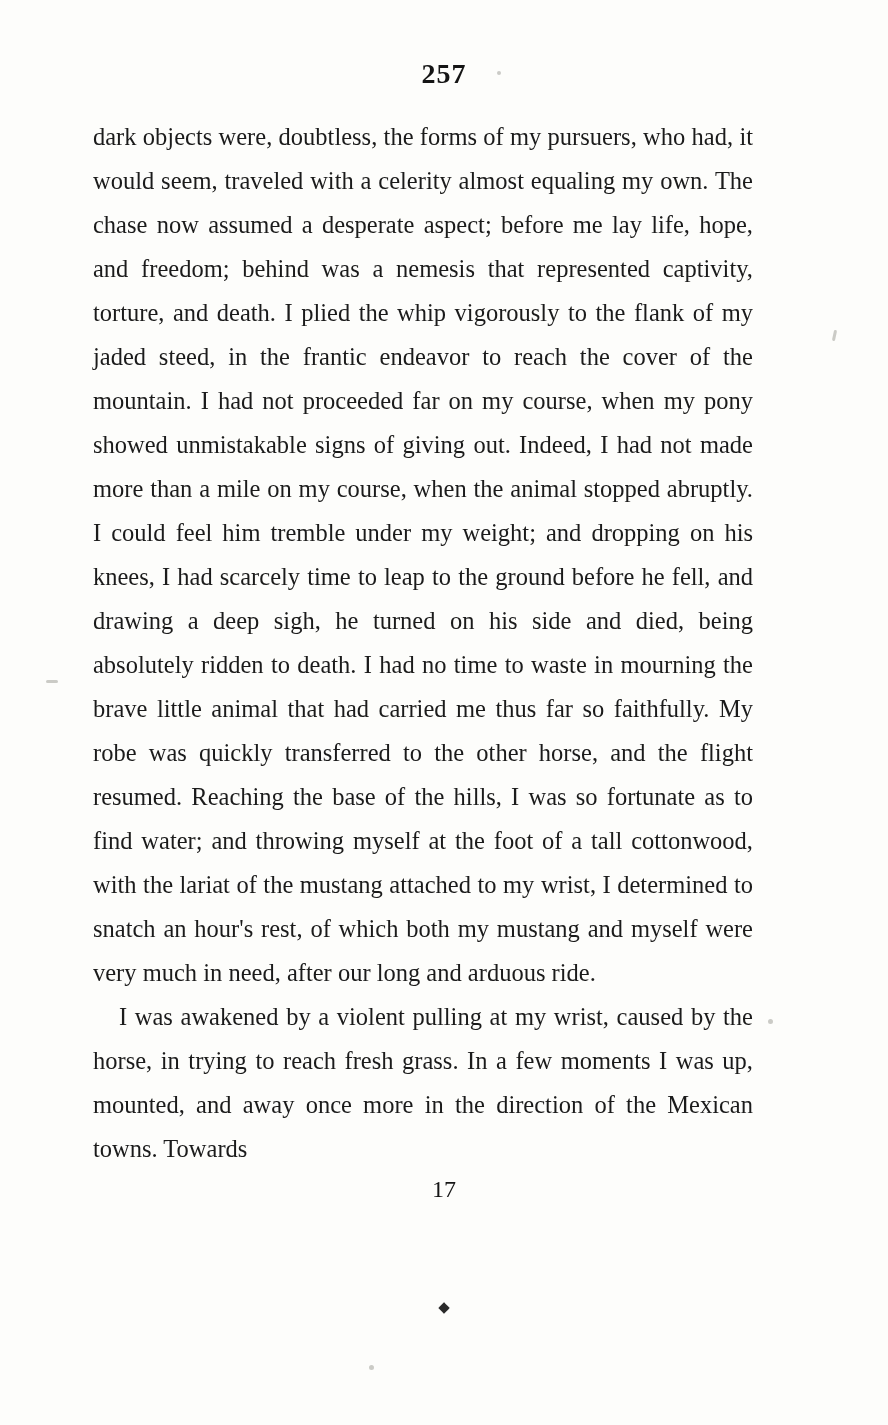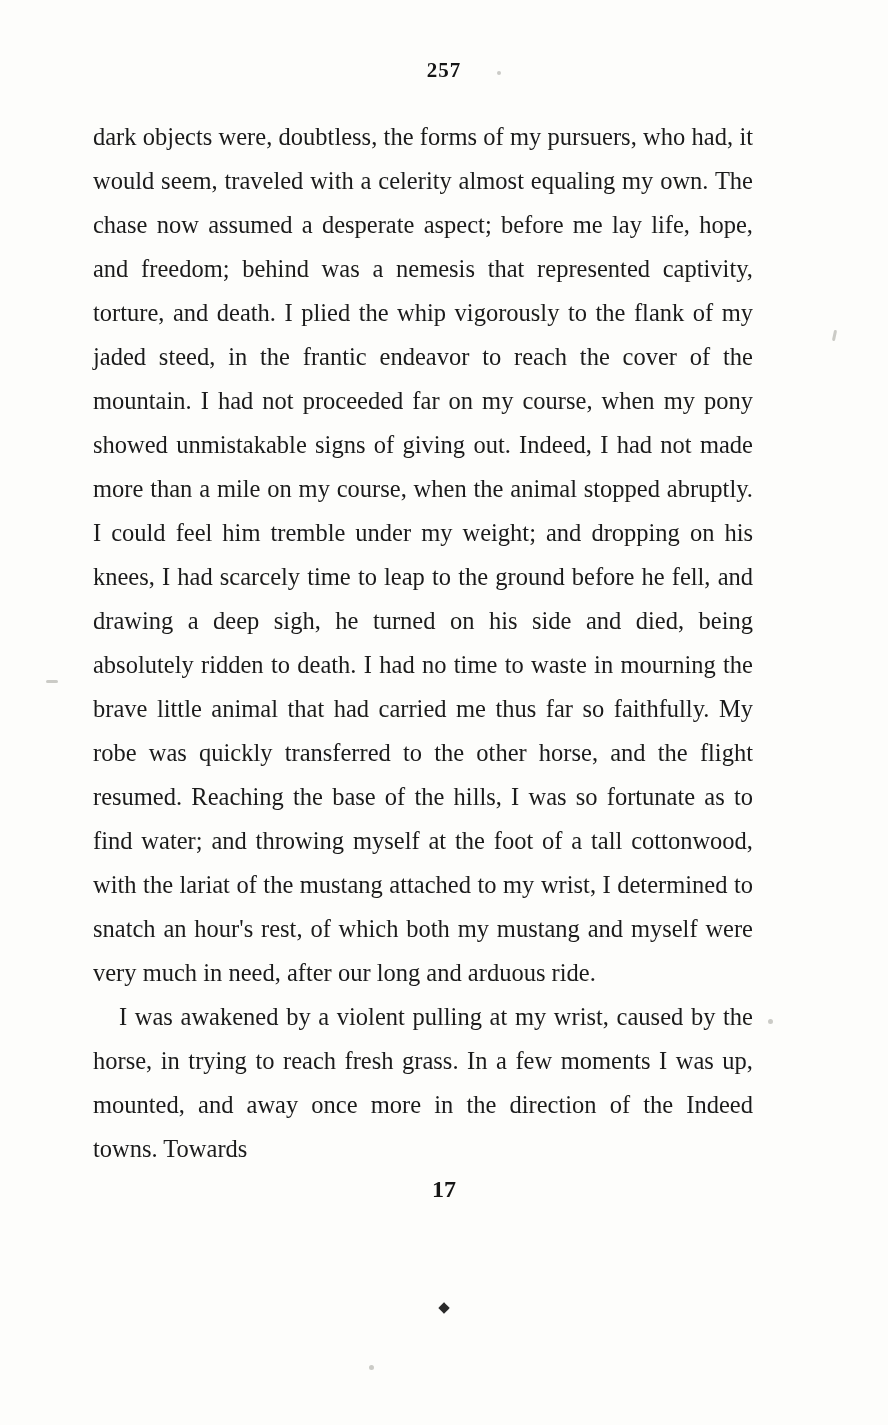--- a/index.html
+++ b/index.html
@@ -22,21 +22,21 @@
     width: 888px;
     height: 1425px;
     background: #fdfdfb;
   }
   .page-number {
     position: absolute;
     top: 58px;
     left: 0;
     width: 888px;
     text-align: center;
-    font-size: 21px;
+    font-size: 28px;
     font-weight: bold;
     letter-spacing: 1px;
     color: #151515;
   }
   .body-text {
     position: absolute;
     top: 115px;
     left: 93px;
     width: 660px;
   }
@@ -54,21 +54,21 @@
   .para.indent {
     text-indent: 26px;
   }
   .signature {
     position: absolute;
     top: 1176px;
     left: 0;
     width: 888px;
     text-align: center;
     font-size: 24px;
-    font-weight: bold;
+    font-weight: normal;
     color: #151515;
   }
   .ornament {
     position: absolute;
     top: 1300px;
     left: 0;
     width: 888px;
     text-align: center;
     font-size: 15px;
     color: #2a2a2a;
@@ -88,21 +88,21 @@
 </style>
 </head>
 <body>
 
 <div class="page">
 
   <div class="page-number">257</div>
 
   <div class="body-text">
     <p class="para">dark objects were, doubtless, the forms of my pursuers, who had, it would seem, traveled with a celerity almost equaling my own.   The chase now assumed a desperate aspect;  before me lay life, hope, and freedom;  behind was a nemesis that represented captivity, torture, and death.    I plied the whip vigorously to the flank of my jaded steed, in the frantic endeavor to reach the cover of the mountain.    I had not proceeded far on my course, when my pony showed unmistakable signs of giving out.    Indeed, I had not made more than a mile on my course, when the animal stopped abruptly.   I could feel him tremble under my weight; and dropping on his knees, I had scarcely time to leap to the ground before he fell, and drawing a deep sigh, he turned on his side and died, being absolutely ridden to death.   I had no time to waste in mourning the brave little animal that had carried me thus far so faithfully.   My robe was quickly transferred to the other horse, and the flight resumed.   Reaching the base of the hills, I was so fortunate as to find water; and throwing myself at the foot of a tall cottonwood, with the lariat of the mustang attached to my wrist, I determined to snatch an hour's rest, of which both my mustang and myself were very much in need, after our long and arduous ride.</p>
-    <p class="para indent">I was awakened by a violent pulling at my wrist, caused by the horse, in trying to reach fresh grass. In a few moments I was up, mounted, and away once more in the direction of the Indeed towns.   Towards</p>
+    <p class="para indent">I was awakened by a violent pulling at my wrist, caused by the horse, in trying to reach fresh grass. In a few moments I was up, mounted, and away once more in the direction of the Mexican towns.   Towards</p>
   </div>
 
   <div class="signature">17</div>
 
   <div class="ornament">◆</div>
 
   <span class="speck s1"></span>
   <span class="speck s2"></span>
   <span class="speck s3"></span>
   <span class="speck s4"></span>

